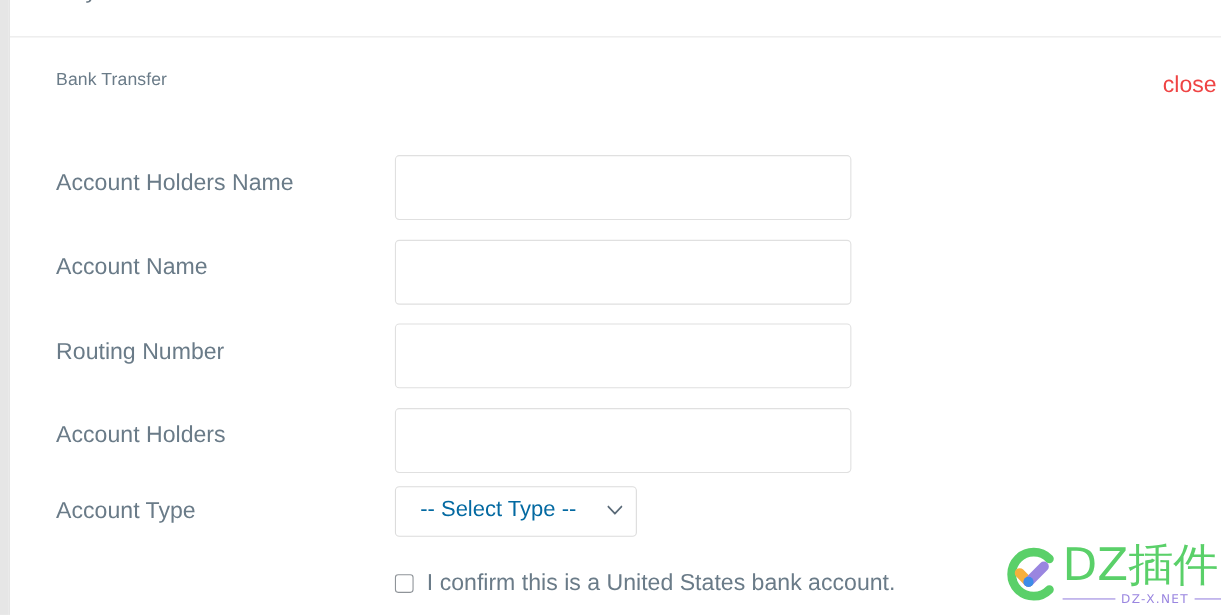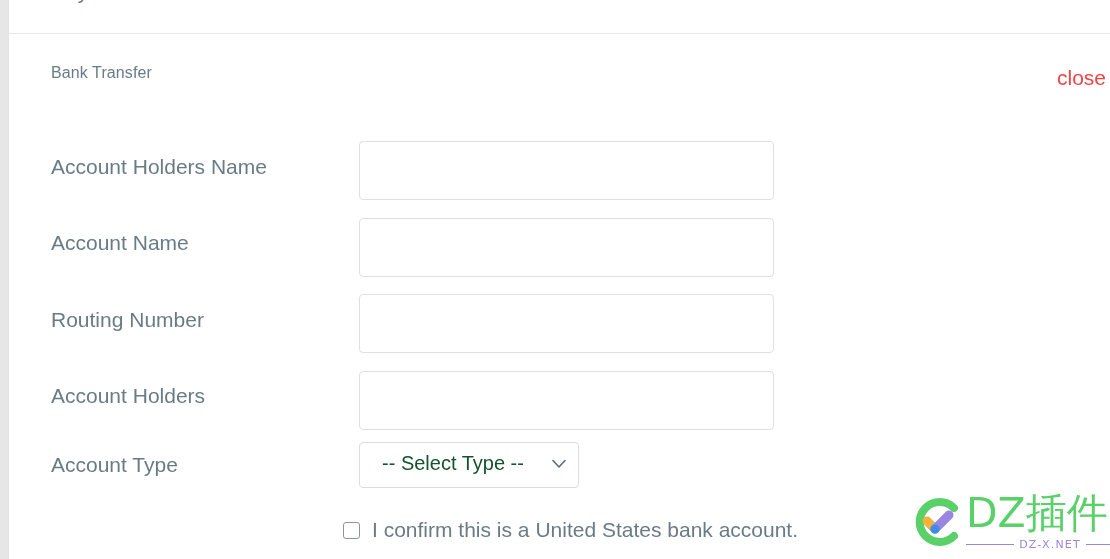--- a/index.html
+++ b/index.html
@@ -110,40 +110,40 @@
     height: 46px;
   }
   .select-input {
     width: 220px;
     height: 46px;
     border: 1px solid #dcdcdc;
     border-radius: 4px;
     background: #ffffff;
     font-family: "Liberation Sans", "DejaVu Sans", sans-serif;
     font-size: 20px;
-    color: #14532d;
+    color: #0369a1;
     padding: 0 34px 4px 22px;
     appearance: none;
     -webkit-appearance: none;
     -moz-appearance: none;
     outline: none;
     cursor: pointer;
   }
   .select-chevron {
     position: absolute;
     right: 13px;
     top: 17px;
     pointer-events: none;
     width: 14px;
     height: 10px;
   }
 
   .confirm-row {
     position: absolute;
-    left: 343px;
+    left: 359px;
     top: 518px;
     display: flex;
     align-items: center;
   }
   .confirm-check {
     width: 17px;
     height: 17px;
     margin: 0;
     border: 1px solid #8f9499;
     border-radius: 3px;

